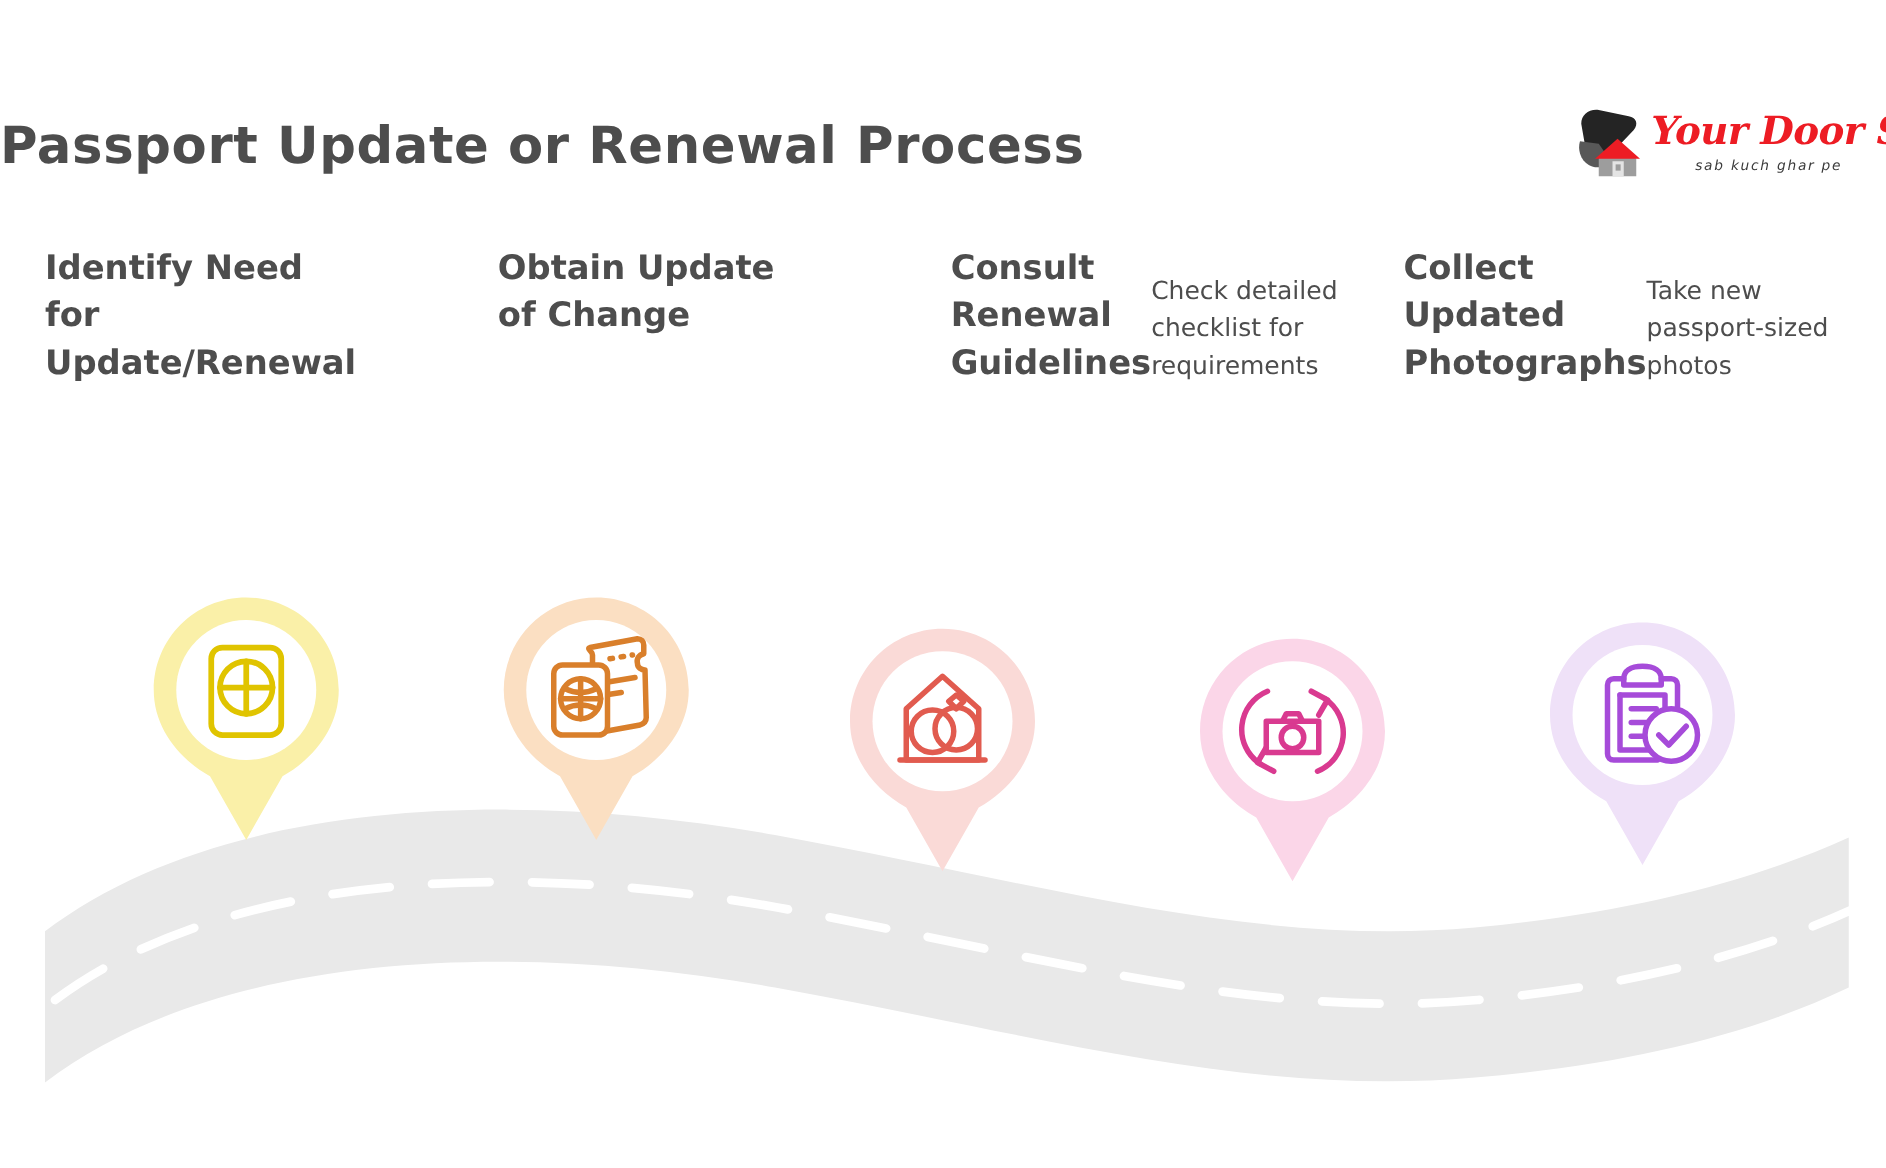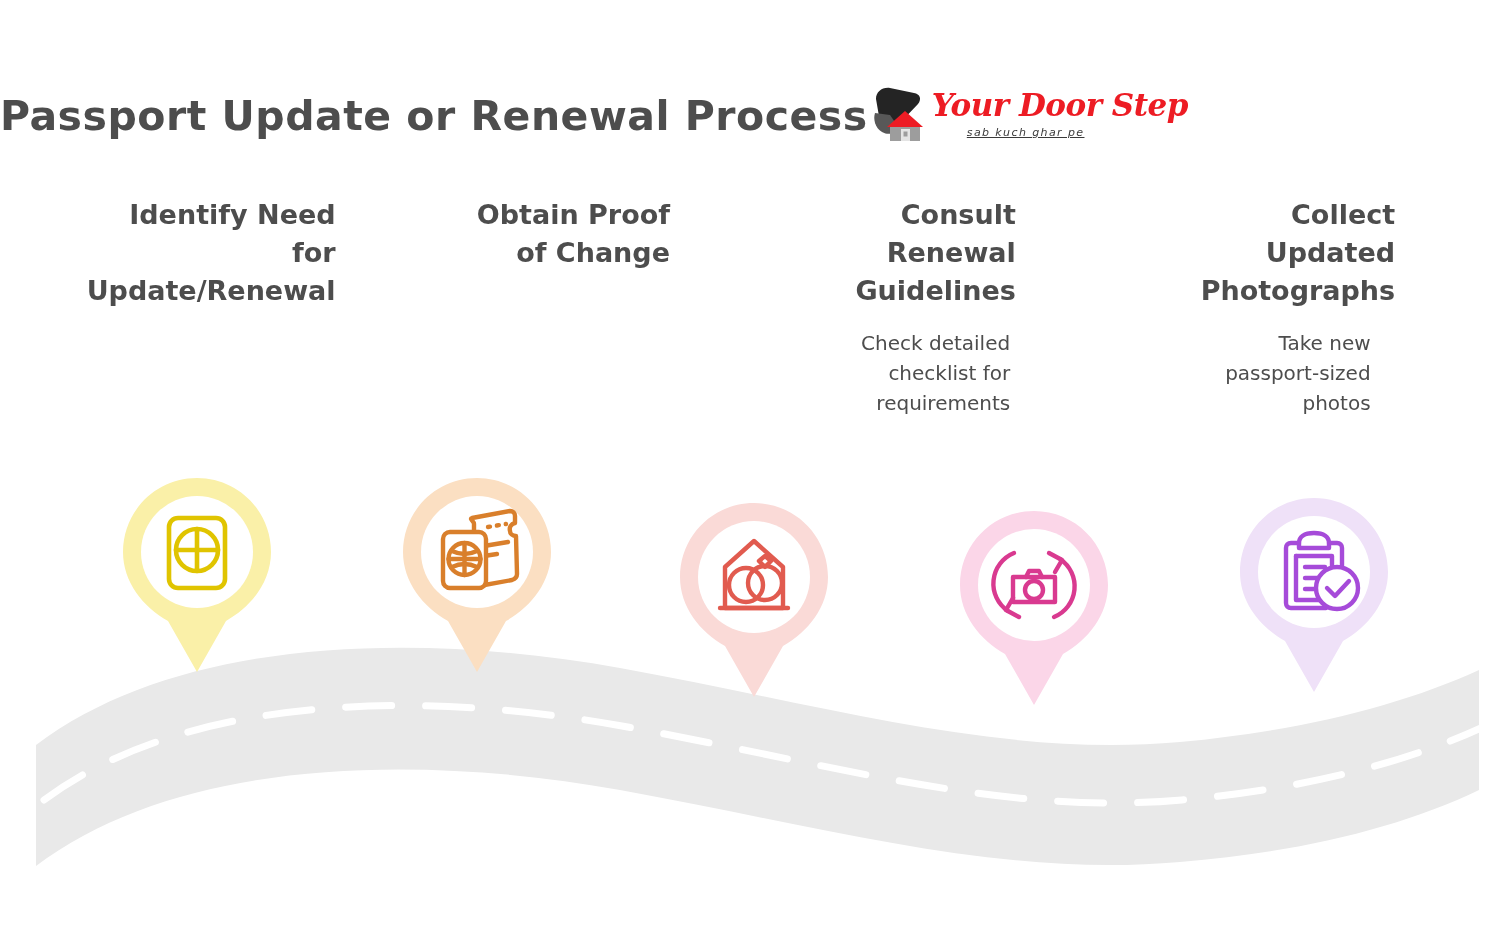--- a/index.html
+++ b/index.html
@@ -21,21 +21,21 @@
 
   
   .header {
     position: absolute;
     left: 0;
     top: 76px;
     width: 1493px;
     height: 80px;
     display: flex;
     align-items: center;
-    justify-content: flex-start;
+    justify-content: space-between;
   }
   .page-title {
     font-family: "DejaVu Sans", sans-serif;
     font-size: 41px;
     font-weight: bold;
     color: #4d4d4d;
     letter-spacing: 0.5px;
     white-space: nowrap;
   }
   .logo {
@@ -73,38 +73,37 @@
     left: 80px;
     top: 43px;
     width: 156px;
     text-align: center;
     font-family: "DejaVu Sans", sans-serif;
     font-style: italic;
     font-size: 11px;
     color: #3a3a3a;
     letter-spacing: 1.4px;
     white-space: nowrap;
-    text-decoration: underline;
   }
 
   
   .steps {
     position: absolute;
     left: 30px;
     top: 196px;
     width: 1449px;
     display: flex;
     align-items: flex-start;
   }
   .step {
     flex: 1 1 0;
     display: flex;
-    flex-direction: column;
+    flex-direction: row;
     align-items: center;
-    text-align: right;
+    text-align: left;
     padding: 0 6px;
     box-sizing: border-box;
   }
   .step-title {
     font-family: "DejaVu Sans", sans-serif;
     font-weight: bold;
     font-size: 27px;
     line-height: 38px;
     color: #4d4d4d;
     margin: 0;
@@ -164,21 +163,21 @@
     </div>
   </div>
 
   <div class="steps">
     <div class="step">
       <div class="step-title">Identify Need
 for
 Update/Renewal</div>
     </div>
     <div class="step">
-      <div class="step-title">Obtain Proof
+      <div class="step-title">Obtain Update
 of Change</div>
     </div>
     <div class="step">
       <div class="step-title">Consult
 Renewal
 Guidelines</div>
       <div class="step-desc">Check detailed
 checklist for
 requirements</div>
     </div>

